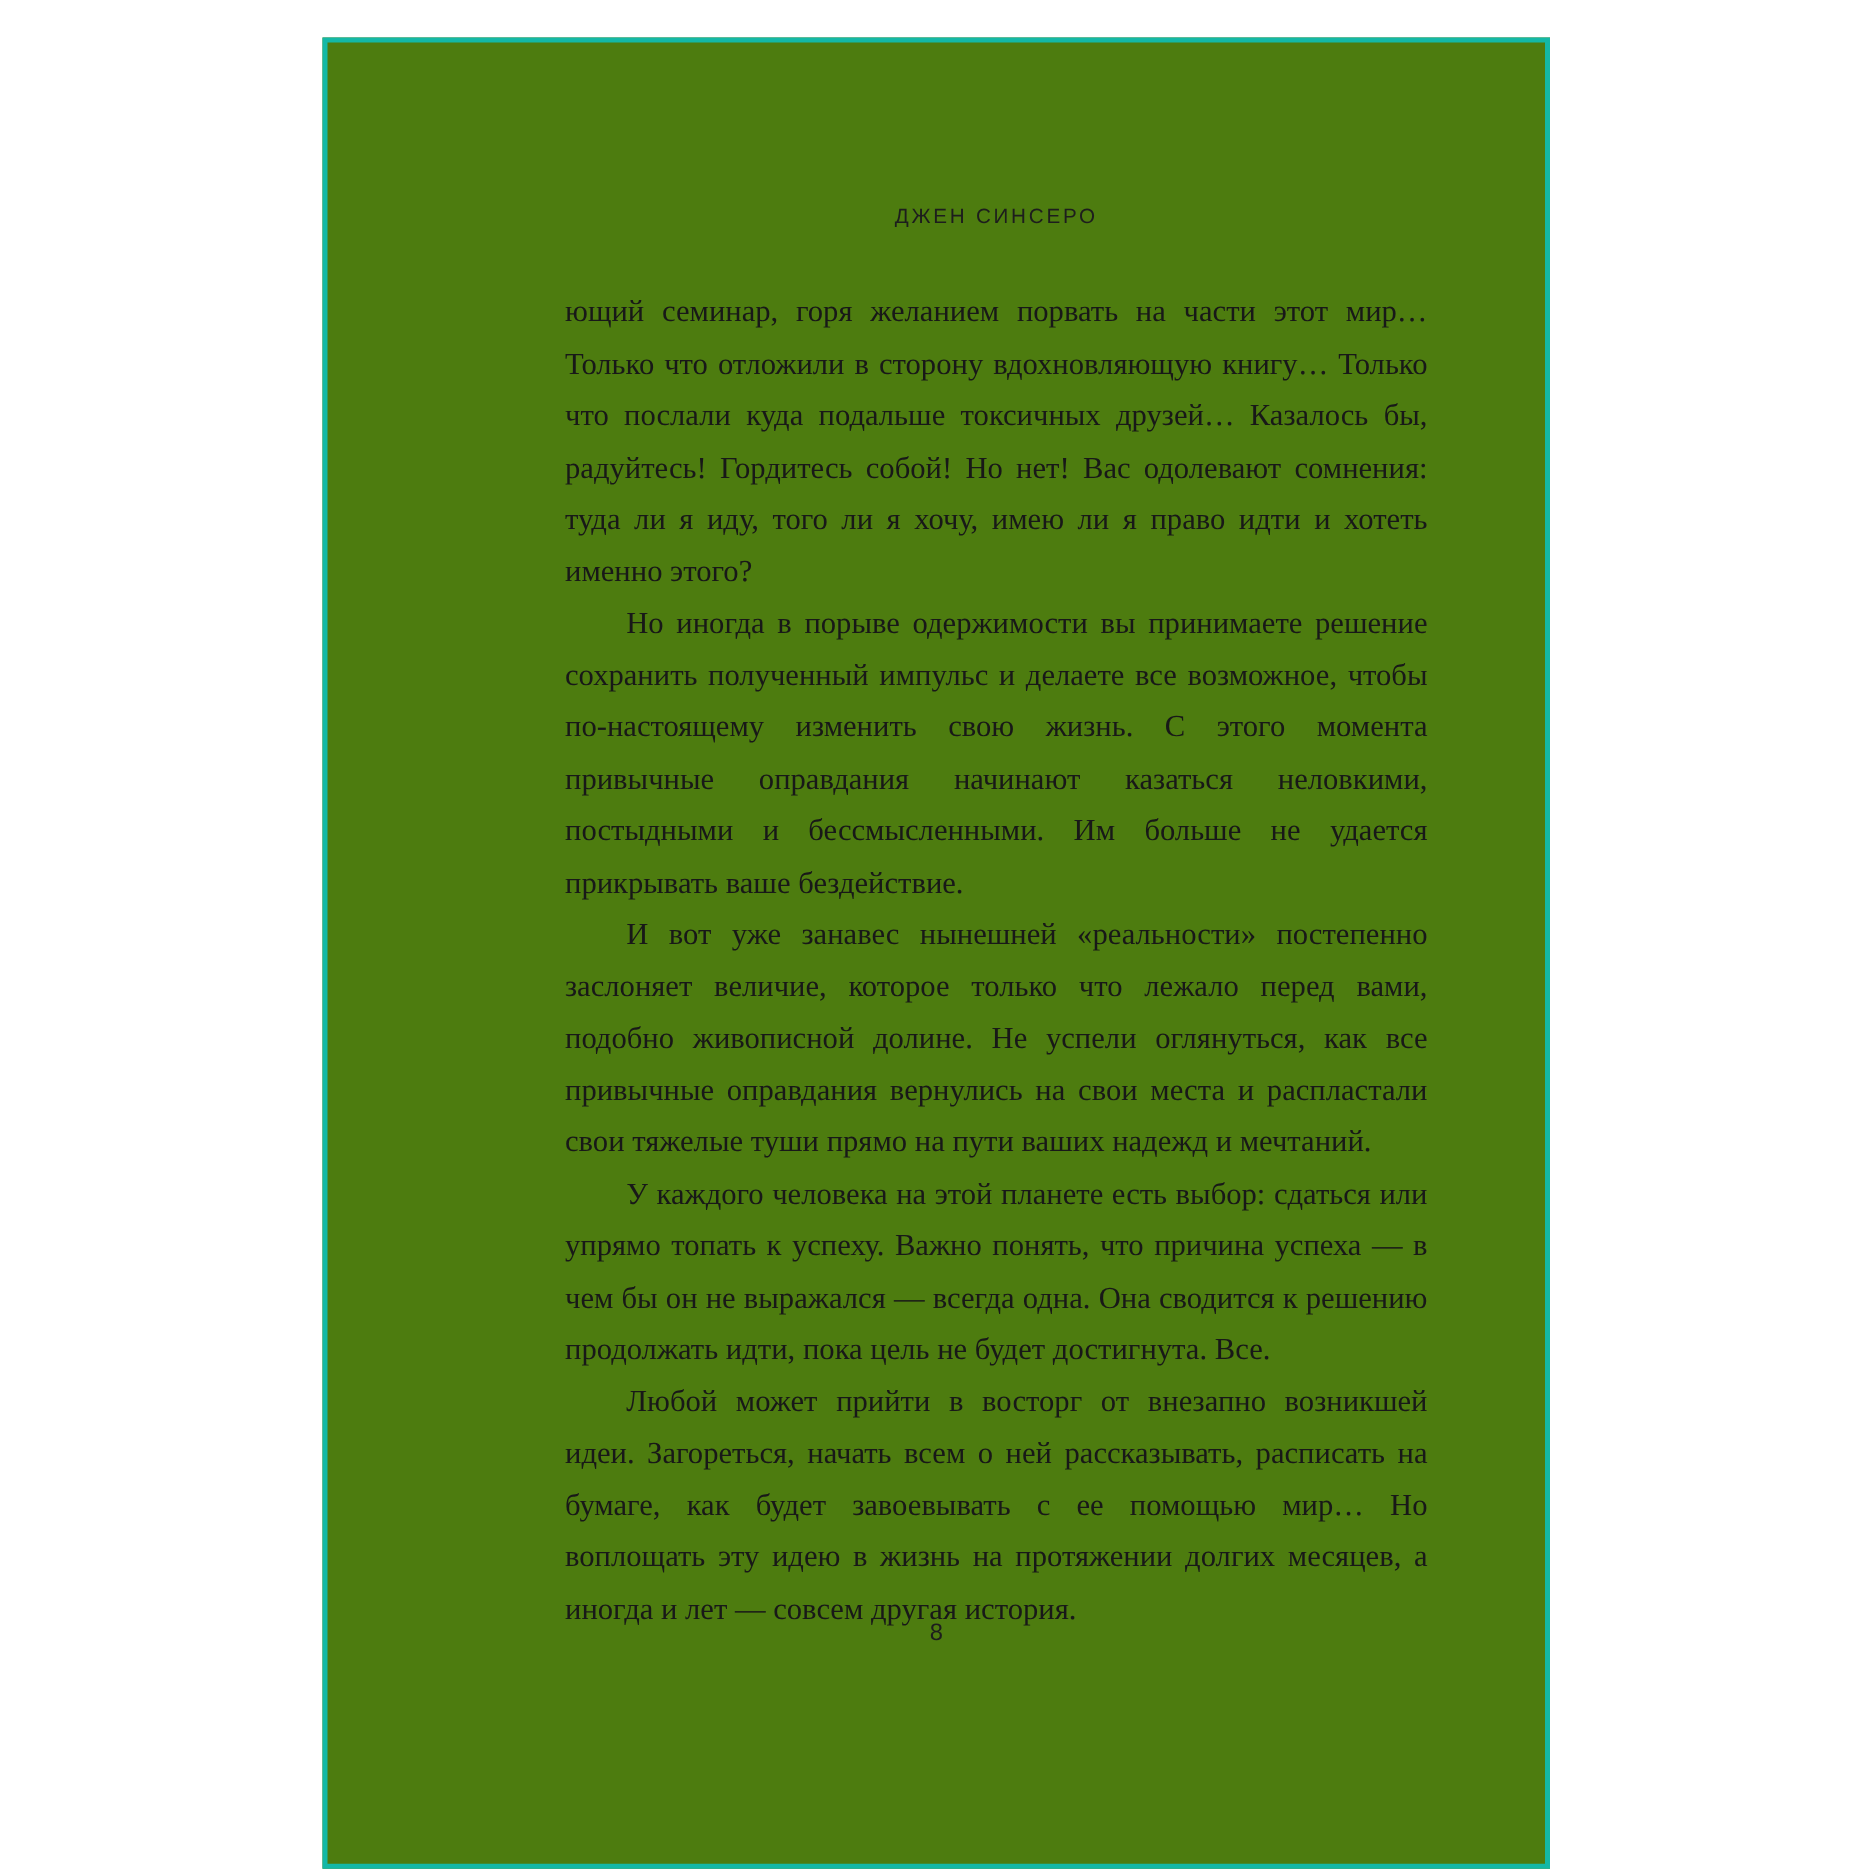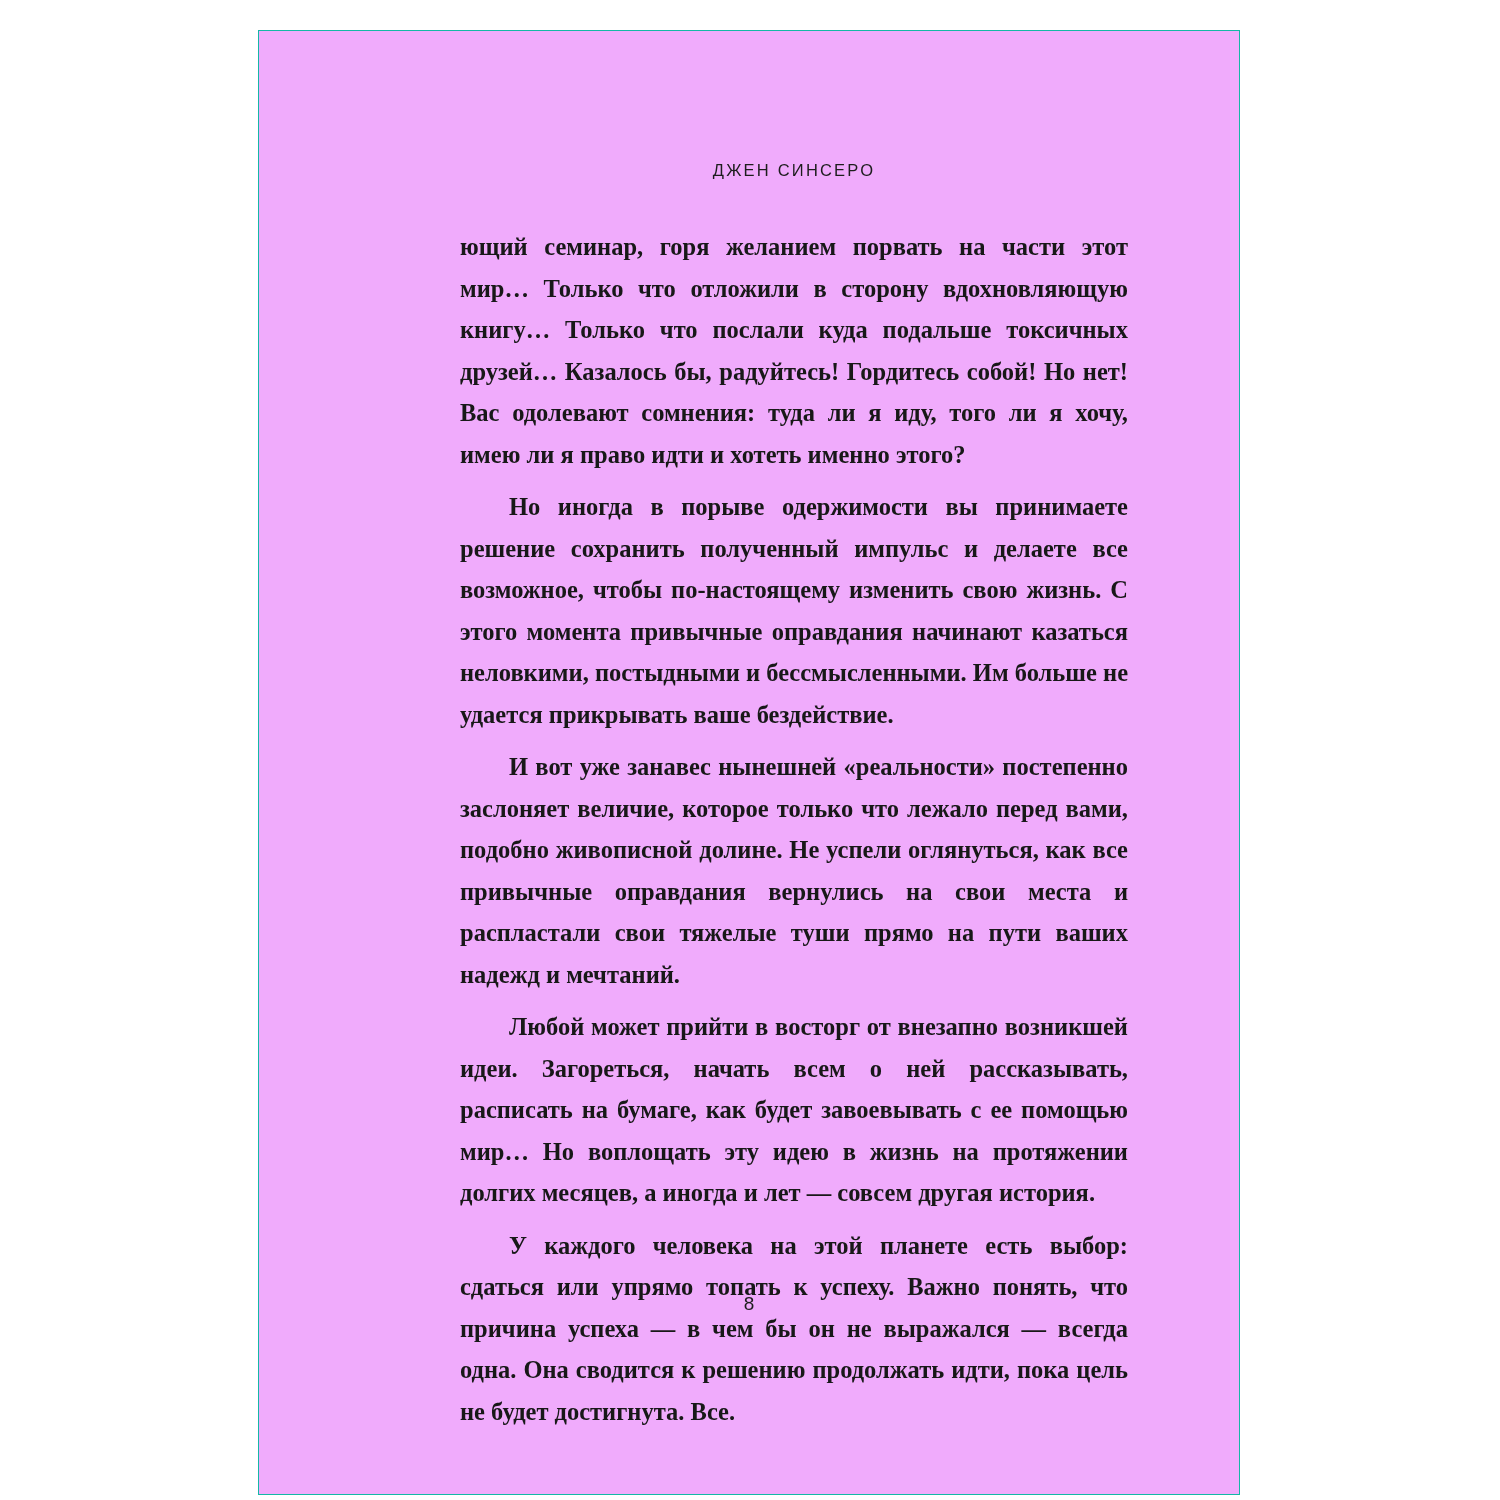--- a/index.html
+++ b/index.html
@@ -23,22 +23,22 @@
     background: #ffffff;
   }
 
   
   .page-sheet {
     position: absolute;
     left: 258px;
     top: 30px;
     width: 982px;
     height: 1465px;
-    background: #f0abfc;
-    border: 1px solid #14b8a6;
+    background: #4d7c0f;
+    border: 4px solid #14b8a6;
     box-sizing: border-box;
   }
 
   .text-column {
     position: absolute;
     left: 190px;
     top: 130px;
     width: 690px;
   }
 
@@ -55,23 +55,22 @@
   .body-text {
     font-size: 24.5px;
     line-height: 41.5px;
     text-align: justify;
     text-justify: inter-word;
     color: #181818;
     hyphens: manual;
   }
 
   .body-text p {
-    margin: 11px;
+    margin: 0;
     text-indent: 0;
-    font-weight: bold;
   }
 
   .body-text p.indent {
     text-indent: 2.0em;
   }
 
   .folio {
     position: absolute;
     left: 0;
     right: 0;
@@ -89,21 +88,21 @@
   <div class="page-sheet">
 
     <div class="text-column">
 
       <div class="running-head">ДЖЕН СИНСЕРО</div>
 
       <div class="body-text">
         <p>ющий семинар, горя желанием порвать на части этот мир… Только что отложили в сторону вдохновляющую книгу… Только что послали куда подальше токсичных друзей… Казалось бы, радуйтесь! Гордитесь собой! Но нет! Вас одолевают сомнения: туда ли я иду, того ли я хочу, имею ли я право идти и хотеть именно этого?</p>
         <p class="indent">Но иногда в порыве одержимости вы принимаете решение сохранить полученный импульс и делаете все возможное, чтобы по-настоящему изменить свою жизнь. С этого момента привычные оправдания начинают казаться неловкими, постыдными и бессмысленными. Им больше не удается прикрывать ваше бездействие.</p>
         <p class="indent">И вот уже занавес нынешней «реальности» постепенно заслоняет величие, которое только что лежало перед вами, подобно живописной долине. Не успели оглянуться, как все привычные оправдания вернулись на свои места и распластали свои тяжелые туши прямо на пути ваших надежд и мечтаний.</p>
+        <p class="indent">У каждого человека на этой планете есть выбор: сдаться или упрямо топать к успеху. Важно понять, что причина успеха — в чем бы он не выражался — всегда одна. Она сводится к решению продолжать идти, пока цель не будет достигнута. Все.</p>
         <p class="indent">Любой может прийти в восторг от внезапно возникшей идеи. Загореться, начать всем о ней рассказывать, расписать на бумаге, как будет завоевывать с ее помощью мир… Но воплощать эту идею в жизнь на протяжении долгих месяцев, а иногда и лет — совсем другая история.</p>
-        <p class="indent">У каждого человека на этой планете есть выбор: сдаться или упрямо топать к успеху. Важно понять, что причина успеха — в чем бы он не выражался — всегда одна. Она сводится к решению продолжать идти, пока цель не будет достигнута. Все.</p>
       </div>
     </div>
 
     <div class="folio">8</div>
 
   </div>
 </div>
 
 </body></html>

